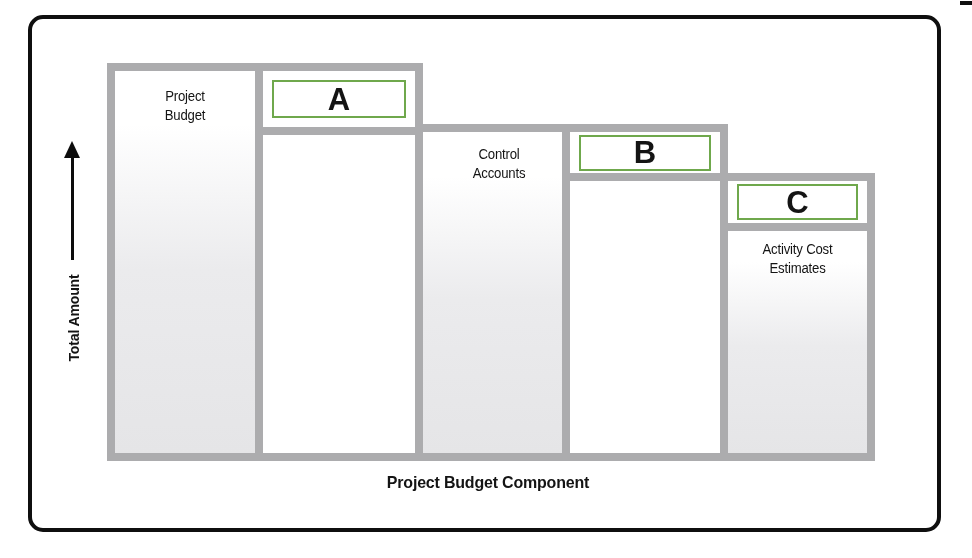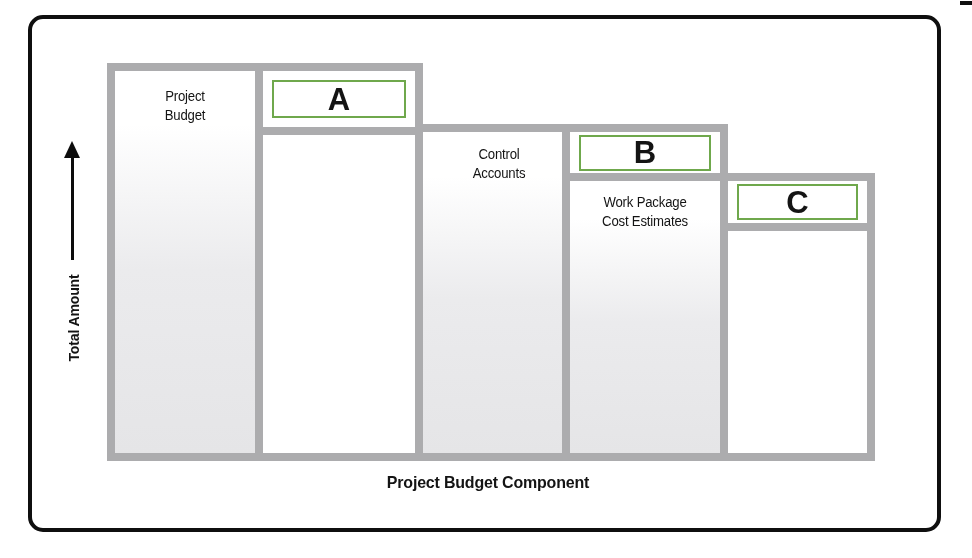--- a/index.html
+++ b/index.html
@@ -108,30 +108,30 @@
     </div>
   </div>
 
   <div class="col c4">
     <div class="cap">
       <div class="letterbox">
         <span class="letter">B</span>
       </div>
     </div>
     <div class="hdiv"></div>
-    <div class="seg-main">
-      <div class="col-label">
-        <div>Work Package</div>
-        <div>Cost Estimates</div>
-      </div>
-    </div>
   </div>
 
   <div class="col c5">
     <div class="cap">
       <div class="letterbox">
         <span class="letter">C</span>
       </div>
     </div>
     <div class="hdiv"></div>
+    <div class="seg-main">
+      <div class="col-label">
+        <div>Activity Cost</div>
+        <div>Estimates</div>
+      </div>
+    </div>
   </div>
 
 </div>
 
 </body></html>

